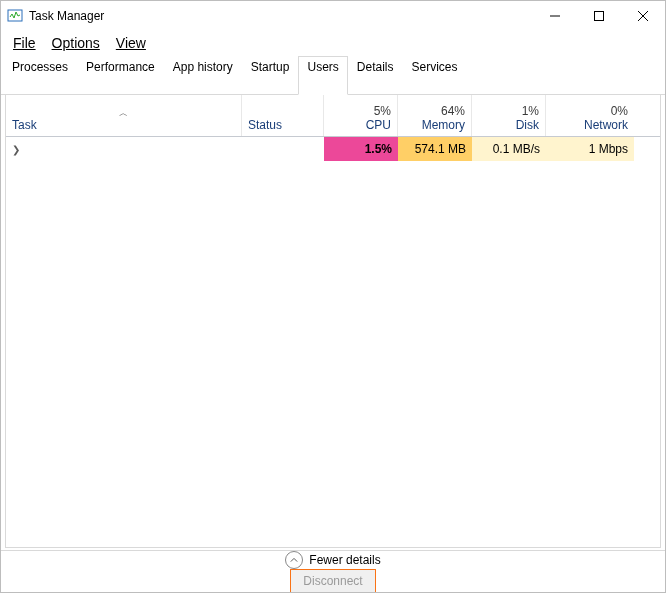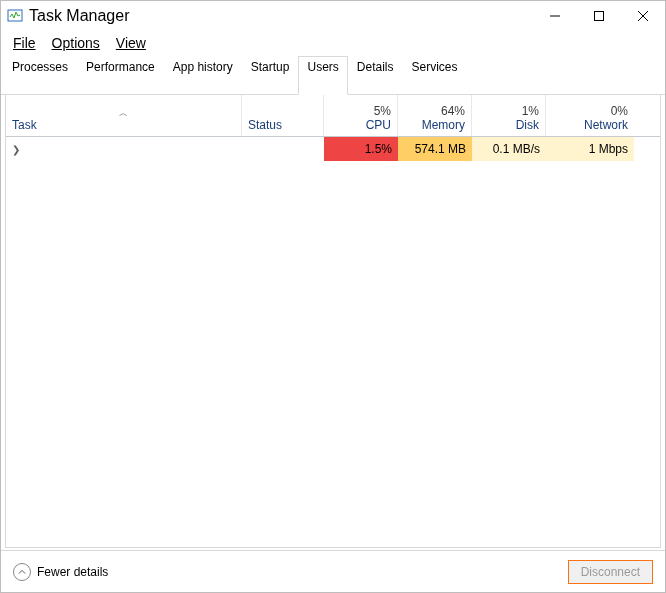--- a/index.html
+++ b/index.html
@@ -1,20 +1,20 @@
 <!DOCTYPE html>
 <html><head>
 <meta charset="utf-8">
 <style>
   * { box-sizing: border-box; font-family: "Segoe UI", Tahoma, sans-serif; }
   html, body { margin: 0; padding: 0; }
   body { width: 666px; height: 593px; background: #fff; border: 1px solid #bdbdbd; overflow: hidden; display: flex; flex-direction: column; }
   .titlebar { display: flex; align-items: center; height: 30px; padding-left: 6px; }
   .titlebar-icon { width: 16px; height: 16px; display: inline-block; }
-  .titlebar-title { font-size: 16px; margin-left: 6px; }
+  .titlebar-title { font-size: 12px; margin-left: 6px; }
   .titlebar-spacer { flex: 1; }
   .win-btn { width: 44px; height: 30px; display: flex; align-items: center; justify-content: center; font-size: 10px; color: #000; }
   .win-btn svg { width: 10px; height: 10px; }
   .menubar { display: flex; padding: 2px 4px 2px 4px; height: 22px; }
   .menu-item { font-size: 14px; padding: 2px 8px; }
   .menu-item .ul { text-decoration: underline; }
   .tabs { display: flex; border-bottom: 1px solid #d9d9d9; padding-left: 2px; margin-top: 2px; }
   .tab { font-size: 12px; padding: 3px 8px 20px 8px; border: 1px solid transparent; border-bottom: none; position: relative; top: 1px; }
   .tab.active { border-color: #d9d9d9; background: #fff; border-bottom: 1px solid #fff; }
   .content { flex: 1; display: flex; flex-direction: column; border: 1px solid #d9d9d9; margin: 0 4px 2px 4px; border-top: none; overflow: hidden; }
@@ -27,24 +27,24 @@
   .hdr-label { color: #1a3e78; }
   .hdr-pct { color: #3a3a3a; text-align: right; }
   .sort-arrow { text-align: center; color: #5a5a5a; font-size: 9px; height: 10px; line-height: 10px; }
   .row { display: flex; height: 24px; font-size: 12px; align-items: stretch; }
   .row .cell { display: flex; align-items: center; padding: 0 6px; }
   .cell-user { width: 236px; }
   .cell-status { width: 82px; }
   .cell-num { width: 74px; justify-content: flex-end; }
   .cell-net { width: 88px; justify-content: flex-end; }
   .hl-light { background: #fff4ce; }
-  .hl-med { background: #ef4444; }
+  .hl-med { background: #ec4899; font-weight: bold; }
   .hl-dark { background: #ffcf66; }
   .expand { color: #5a5a5a; font-size: 10px; width: 12px; display: inline-block; }
-  .footer { height: 42px; border-top: 1px solid #d9d9d9; display: flex; align-items: center; padding: 0 12px; }
+  .footer { height: 42px; border-top: 1px solid #d9d9d9; display: flex; align-items: center; padding: 0 12px; flex-direction: column; }
   .fewer { display: flex; align-items: center; font-size: 12px; gap: 6px; }
   .fewer-circle { width: 18px; height: 18px; border: 1px solid #888; border-radius: 50%; display: flex; align-items: center; justify-content: center; }
   .footer-spacer { flex: 1; }
   .disconnect { font-size: 12px; color: #9a9a9a; border: 1px solid #f97316; background: #f0f0f0; padding: 4px 12px; }
 </style>
 </head>
 <body>
 
 <div class="titlebar">
   <span class="titlebar-icon">

